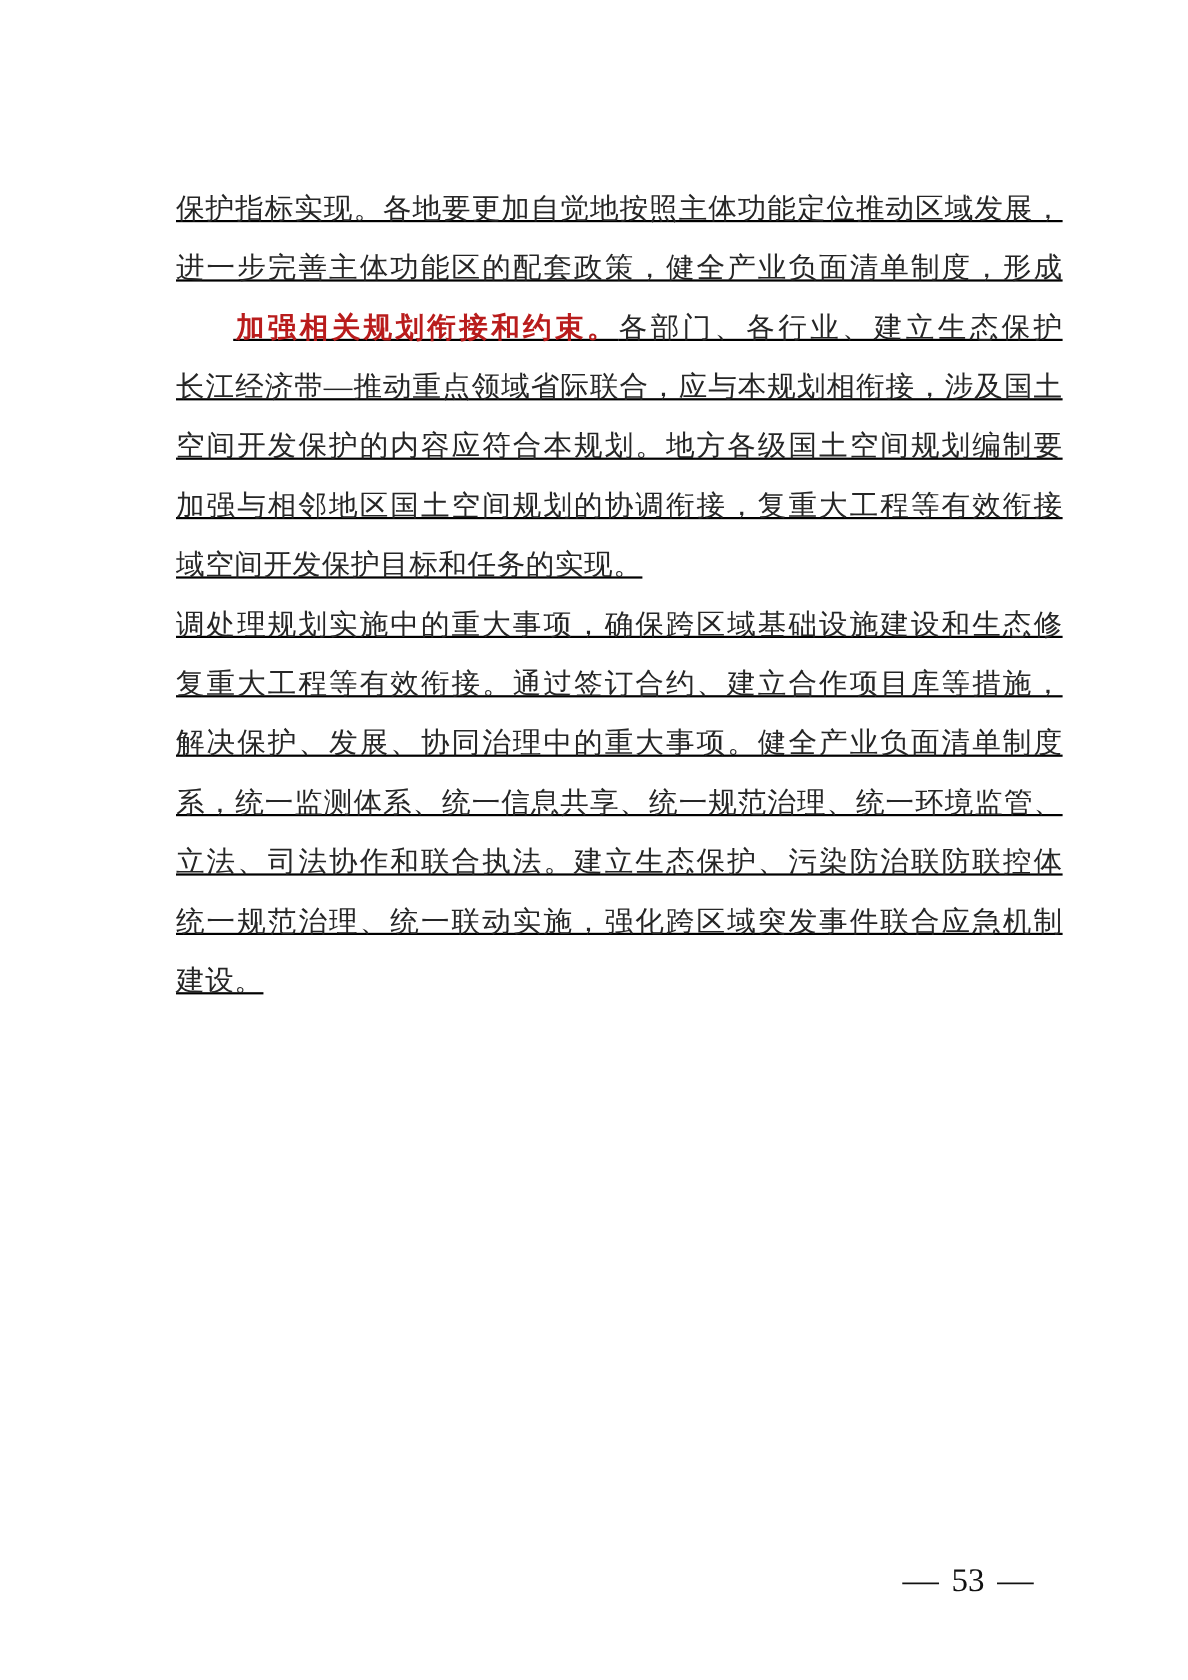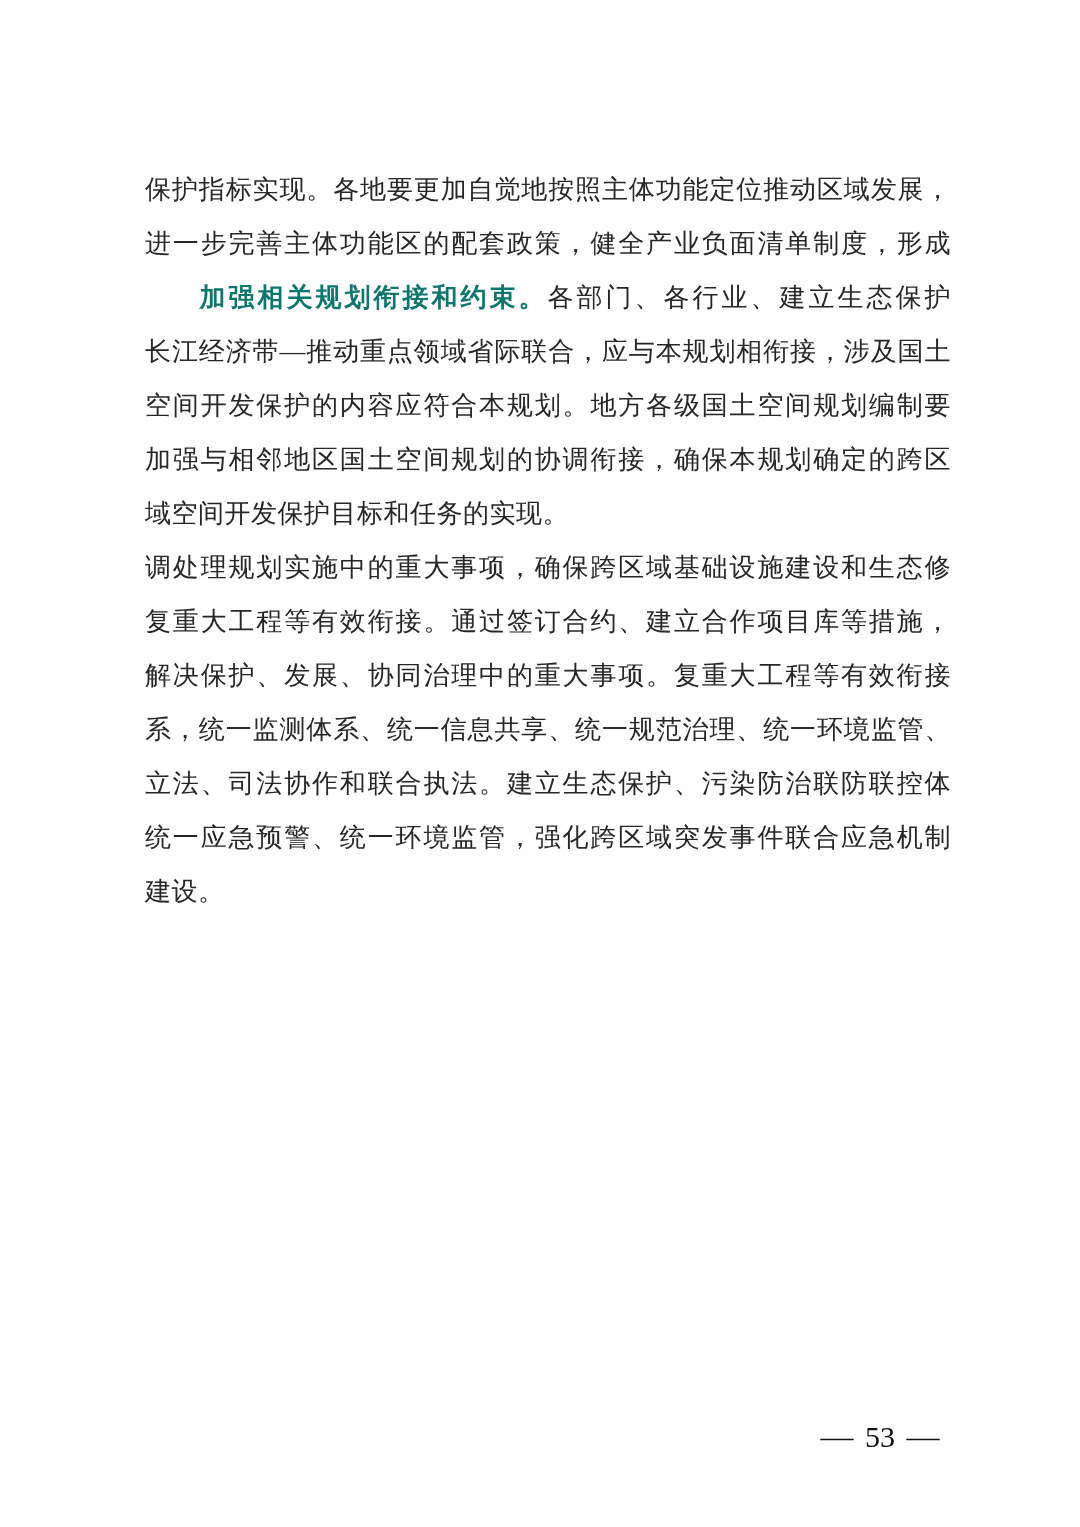--- a/index.html
+++ b/index.html
@@ -10,23 +10,24 @@
   .page {
     position: relative;
     width: 1080px;
     height: 1527px;
     background: #ffffff;
     overflow: hidden;
     font-family: "Liberation Serif", serif;
   }
   .text-block {
     position: absolute;
-    left: 145px;
+    left: 160px;
     top: 163px;
     width: 806px;
+    text-decoration: underline;
   }
   .text-line {
     height: 54px;
     line-height: 54px;
     font-size: 26px;
     color: #262626;
     white-space: nowrap;
     letter-spacing: 0.5px;
   }
   .text-line.justify {
@@ -35,21 +36,21 @@
     text-align-last: justify;
     text-justify: inter-character;
   }
   .para-indent {
     display: inline-block;
     width: 52px;
     height: 1px;
   }
   .lead-bold {
     font-weight: 700;
-    color: #0f766e;
+    color: #b91c1c;
   }
   .page-footer {
     position: absolute;
     left: 822px;
     top: 1419px;
     font-size: 30px;
     color: #111111;
     line-height: 36px;
     white-space: nowrap;
     font-family: "Liberation Serif", serif;
@@ -67,28 +68,28 @@
 <body>
 
 <div class="page">
 
   <div class="text-block" id="text-block">
       <div class="text-line justify"><span>保护指标实现。各地要更加自觉地按照主体功能定位推动区域发展，</span></div>
       <div class="text-line justify"><span>进一步完善主体功能区的配套政策，健全产业负面清单制度，形成</span></div>
       <div class="text-line justify"><span class="para-indent"></span><span class="lead-bold">加强相关规划衔接和约束。</span><span>各部门、各行业、建立生态保护</span></div>
       <div class="text-line justify"><span>长江经济带—推动重点领域省际联合，应与本规划相衔接，涉及国土</span></div>
       <div class="text-line justify"><span>空间开发保护的内容应符合本规划。地方各级国土空间规划编制要</span></div>
-      <div class="text-line justify"><span>加强与相邻地区国土空间规划的协调衔接，确保本规划确定的跨区</span></div>
+      <div class="text-line justify"><span>加强与相邻地区国土空间规划的协调衔接，复重大工程等有效衔接</span></div>
       <div class="text-line"><span>域空间开发保护目标和任务的实现。</span></div>
       <div class="text-line justify"><span>调处理规划实施中的重大事项，确保跨区域基础设施建设和生态修</span></div>
       <div class="text-line justify"><span>复重大工程等有效衔接。通过签订合约、建立合作项目库等措施，</span></div>
-      <div class="text-line justify"><span>解决保护、发展、协同治理中的重大事项。复重大工程等有效衔接</span></div>
+      <div class="text-line justify"><span>解决保护、发展、协同治理中的重大事项。健全产业负面清单制度</span></div>
       <div class="text-line justify"><span>系，统一监测体系、统一信息共享、统一规范治理、统一环境监管、</span></div>
       <div class="text-line justify"><span>立法、司法协作和联合执法。建立生态保护、污染防治联防联控体</span></div>
-      <div class="text-line justify"><span>统一应急预警、统一环境监管，强化跨区域突发事件联合应急机制</span></div>
+      <div class="text-line justify"><span>统一规范治理、统一联动实施，强化跨区域突发事件联合应急机制</span></div>
       <div class="text-line"><span>建设。</span></div>
     </div>
 
   <div class="page-footer">
     <span class="dash">—</span><span class="page-num">53</span><span class="dash">—</span>
   </div>
 
 </div>
 
 </body></html>

